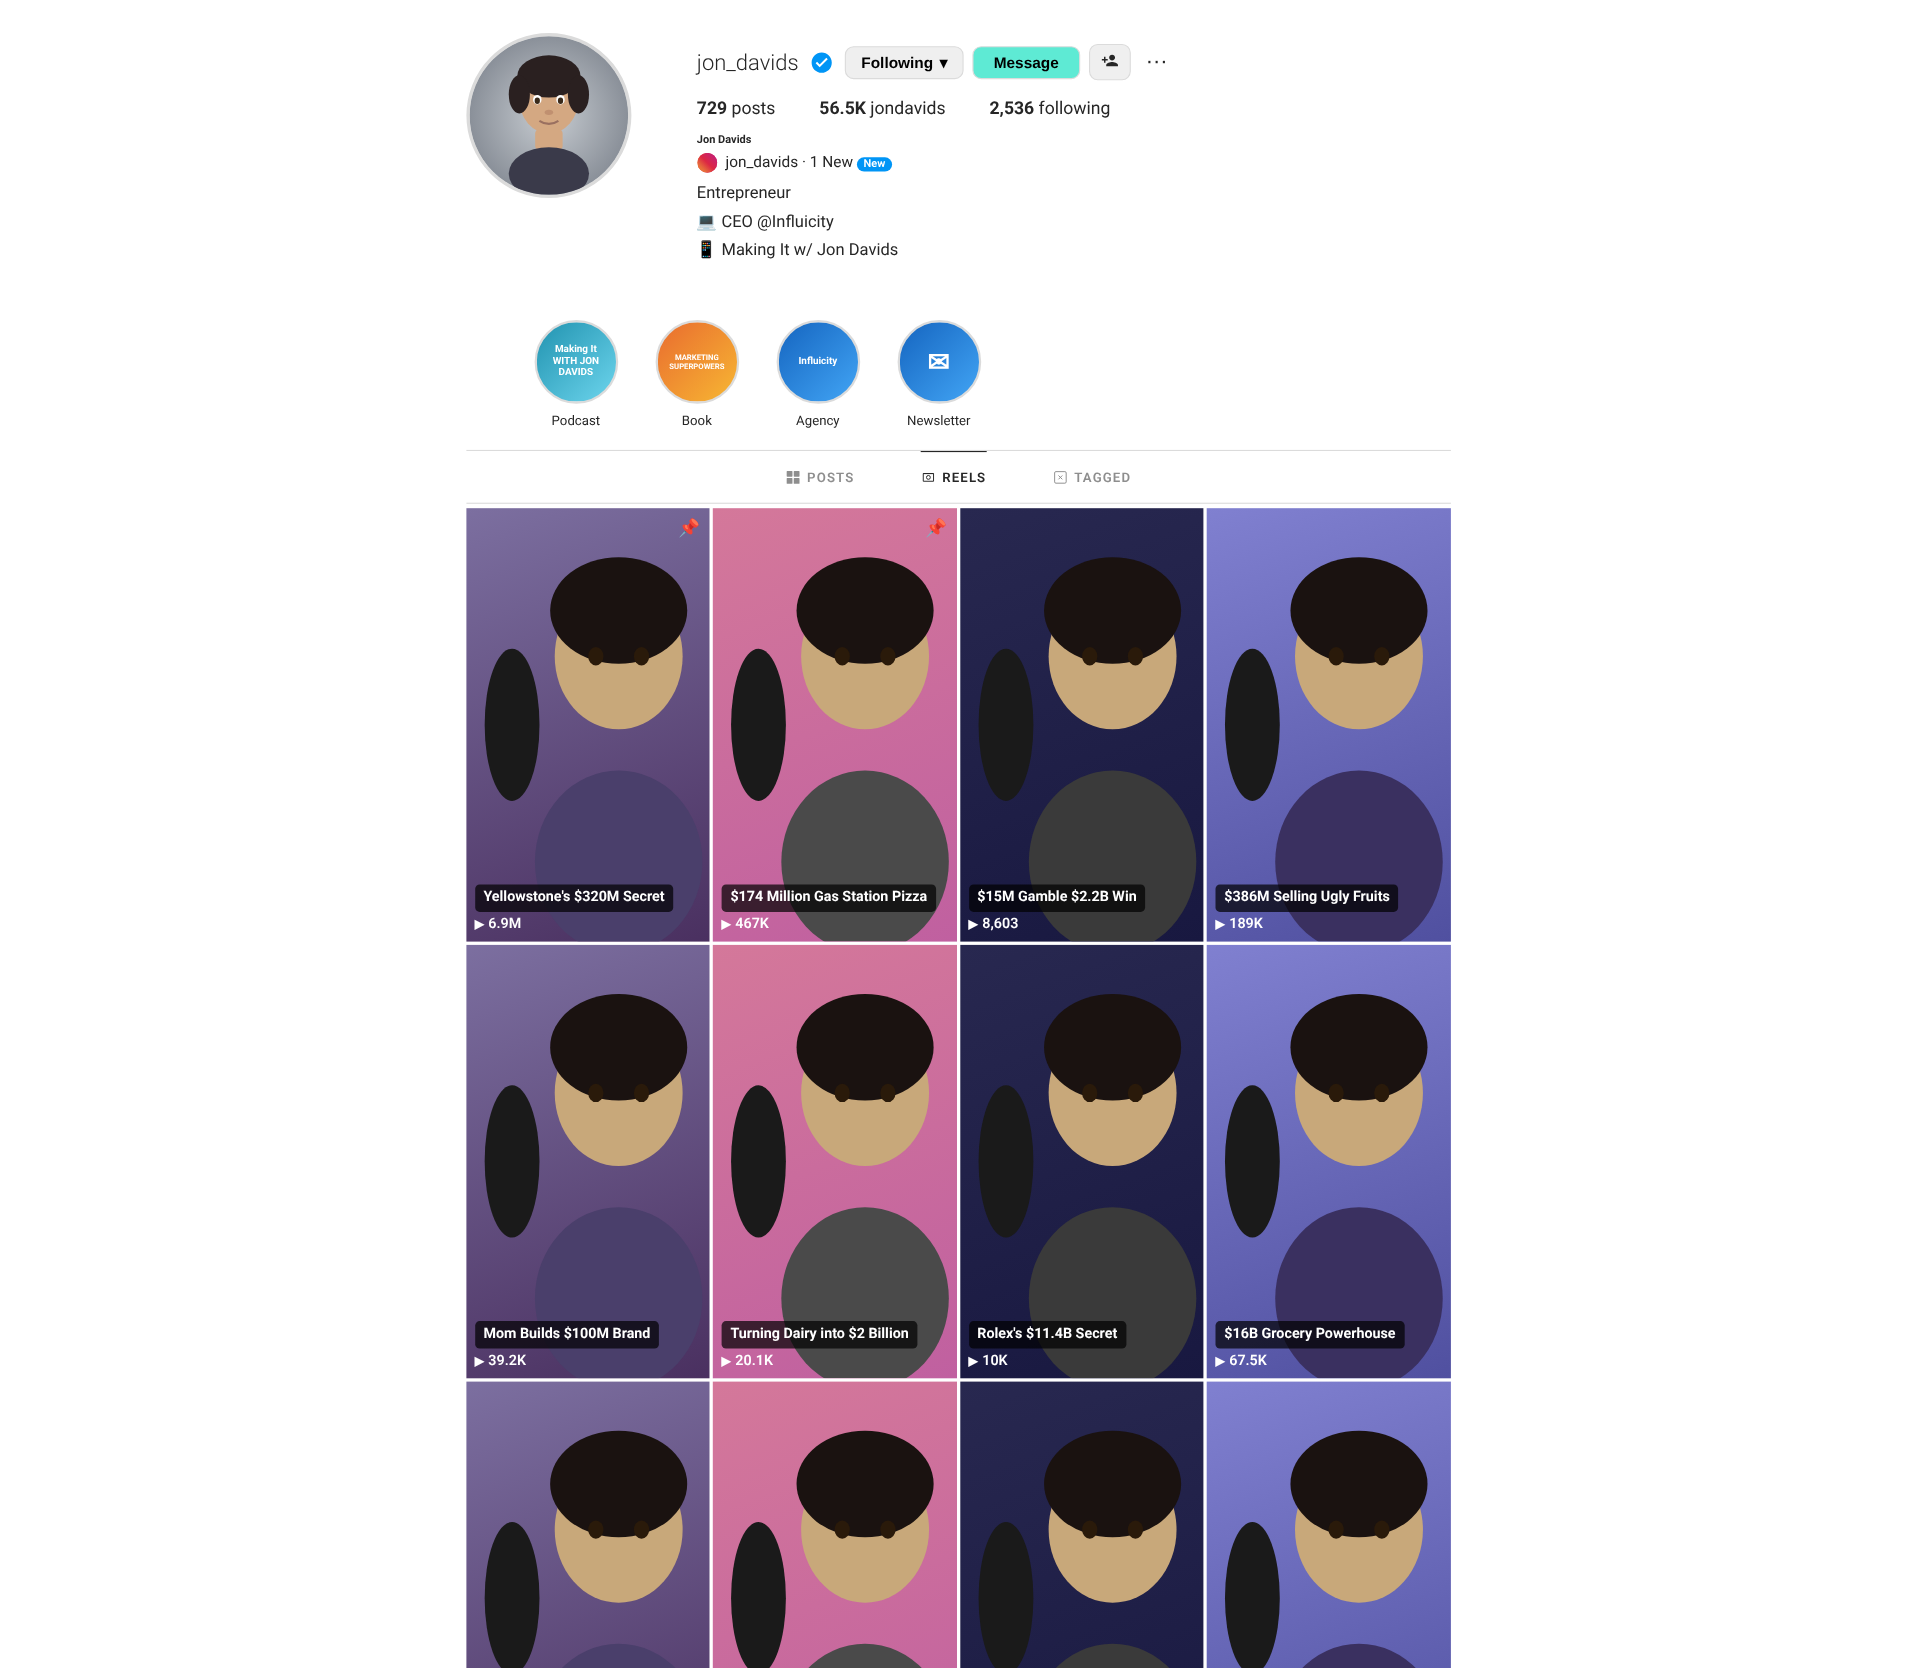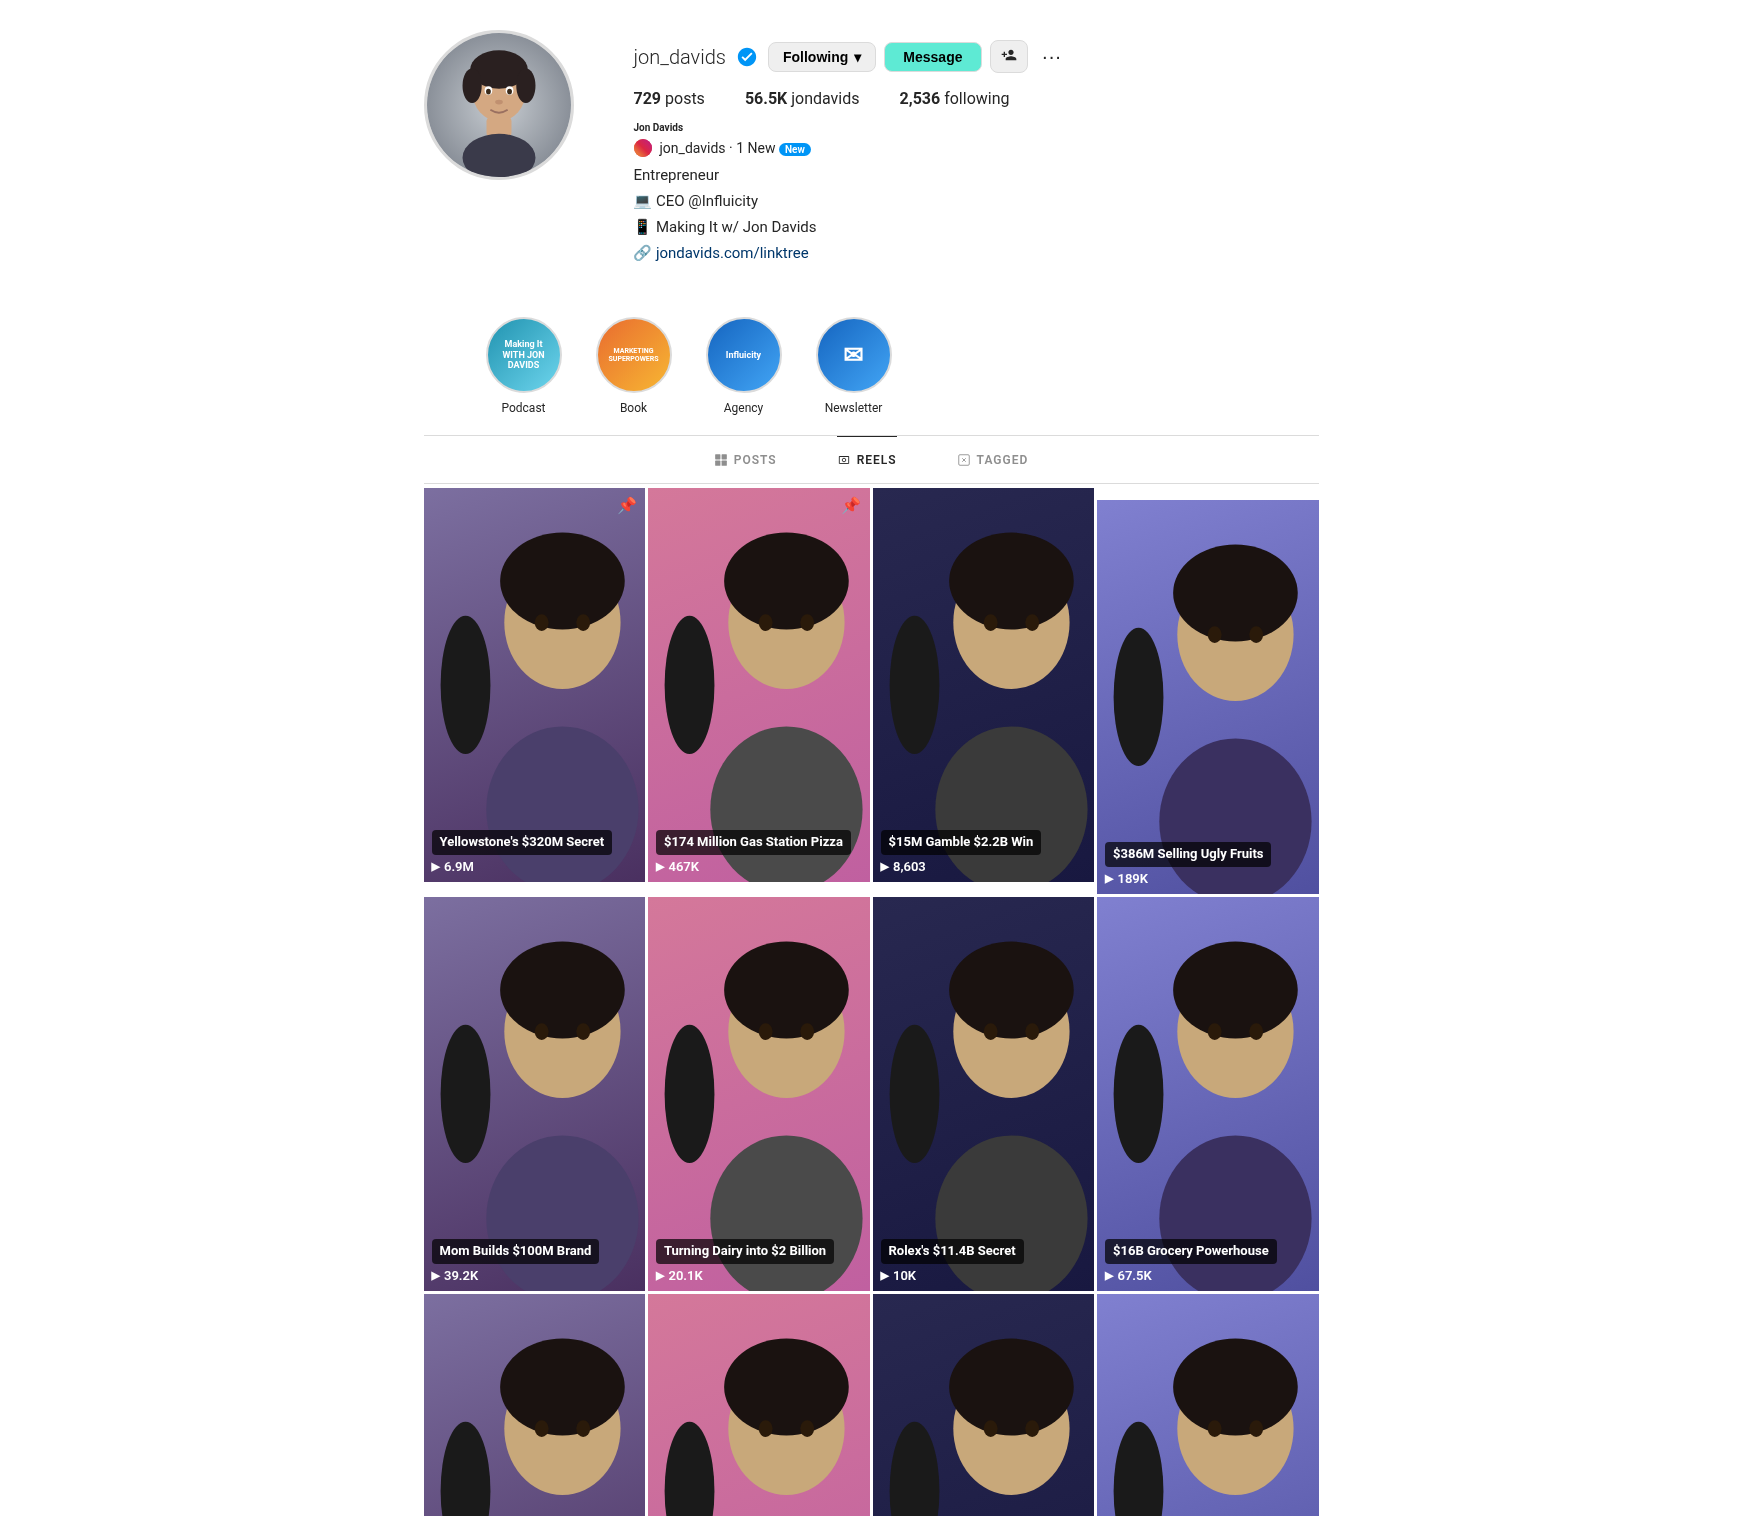--- a/index.html
+++ b/index.html
@@ -438,21 +438,20 @@
         <span class="notes-text">
           <span>jon_davids · 1 New</span>
           <span class="new-badge">New</span>
         </span>
       </div>
 
       <div class="bio">
         <p>Entrepreneur</p>
         <p>💻 CEO @Influicity</p>
         <p>📱 Making It w/ Jon Davids</p>
-        <p><a href="#">🔗 <span>jondavids.com/linktree</span></a></p>
       </div>
     </div>
   </div>
 
   <div class="highlights-section">
     <div class="highlight-item">
       <div class="highlight-circle highlight-podcast">
         <div class="highlight-inner-text">Making It<br>WITH JON DAVIDS</div>
       </div>
       <span class="highlight-label">Podcast</span>
@@ -545,21 +544,21 @@
           <ellipse cx="100" cy="230" rx="55" ry="60" fill="#3a3a3a"></ellipse>
           <ellipse cx="85" cy="95" rx="5" ry="6" fill="#2a1a0a"></ellipse>
           <ellipse cx="115" cy="95" rx="5" ry="6" fill="#2a1a0a"></ellipse>
         </svg>
         <div class="reel-overlay"><div class="reel-title">$15M Gamble
 $2.2B Win</div><div class="reel-views">
             <span class="play-icon-small">▶</span>
             <span>8,603</span>
           </div></div>
       </div>
-      <div class="grid-item" style="background: linear-gradient(160deg, rgb(128, 128, 208) 0%, rgb(80, 80, 160) 100%); margin-top: 12px;">
+      <div class="grid-item" style="background: linear-gradient(160deg, rgb(128, 128, 208) 0%, rgb(80, 80, 160) 100%);">
         <svg width="100%" height="100%" viewBox="0 0 160 280" style="position: absolute; top: 0px; left: 0px;">
           <ellipse cx="30" cy="140" rx="18" ry="50" fill="#1a1a1a"></ellipse>
           <ellipse cx="100" cy="95" rx="42" ry="48" fill="#c8a87a"></ellipse>
           <ellipse cx="100" cy="65" rx="45" ry="35" fill="#1a1210"></ellipse>
           <ellipse cx="100" cy="230" rx="55" ry="60" fill="#3a3060"></ellipse>
           <ellipse cx="85" cy="95" rx="5" ry="6" fill="#2a1a0a"></ellipse>
           <ellipse cx="115" cy="95" rx="5" ry="6" fill="#2a1a0a"></ellipse>
         </svg>
         <div class="reel-overlay"><div class="reel-title">$386M Selling
 Ugly Fruits</div><div class="reel-views">

